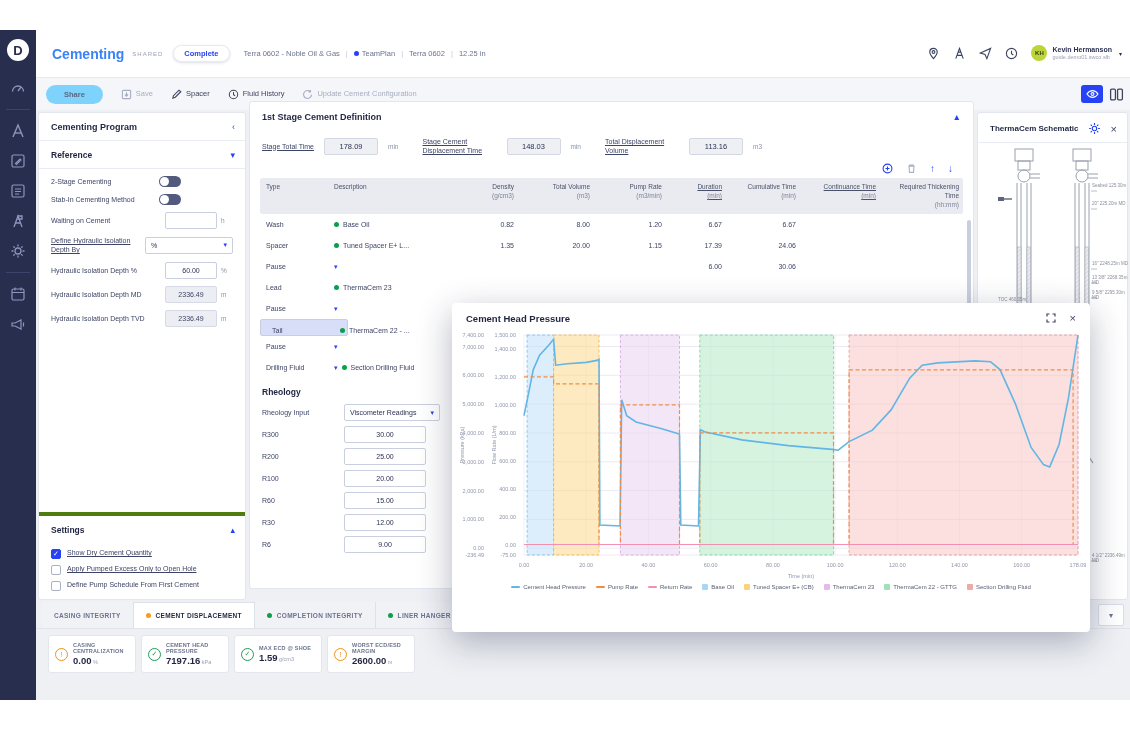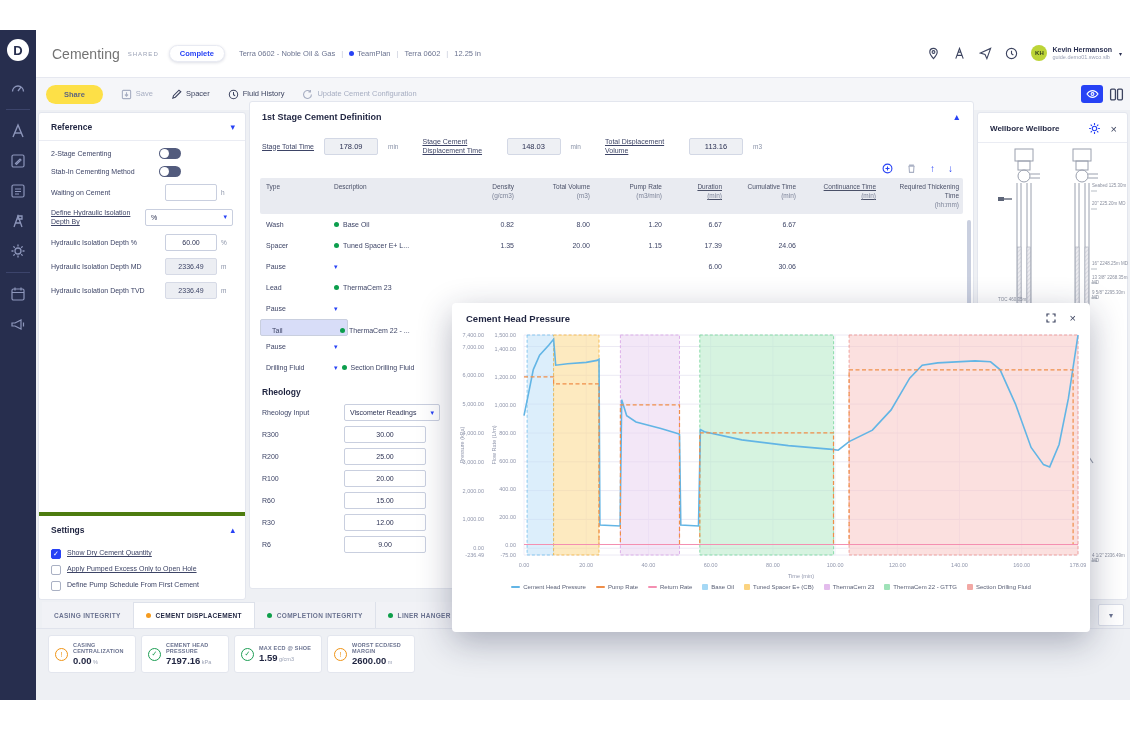--- a/index.html
+++ b/index.html
@@ -8,37 +8,37 @@
 svg{display:block}
 
 .sidebar{position:absolute;left:0;top:30px;width:36px;height:670px;background:#272e4e;display:flex;flex-direction:column;align-items:center;padding-top:9px}
 .logo{width:22px;height:22px;border-radius:50%;background:#fff;color:#272e4e;font-weight:bold;font-size:13px;display:flex;align-items:center;justify-content:center;margin-bottom:12px}
 .sb-icon{width:16px;height:16px;color:#8d96bb;margin:7px 0}
 .sb-div{width:24px;height:1px;background:#3c446b;margin:6px 0}
 
 .shell{position:absolute;left:36px;top:30px;width:1094px;height:670px;background:#eef0f4}
 
 .hdr{position:absolute;left:36px;top:30px;width:1094px;height:48px;background:#fff;border-bottom:1px solid #e6e8f0;display:flex;align-items:center;padding:0 8px 0 16px}
-.app-title{font-size:14px;font-weight:normal;color:#737373}
+.app-title{font-size:14px;font-weight:bold;color:#3b82f6}
 .shared{font-size:6px;letter-spacing:1px;color:#9aa1b5;margin:0 10px 0 8px}
 .pill{background:#fff;color:#2742f5;border:1px solid #e8eaf2;box-shadow:0 1px 3px rgba(30,40,90,.15);font-size:7.5px;font-weight:bold;padding:3px 10px;border-radius:10px}
 .crumb{display:flex;align-items:center;font-size:7.5px;color:#6b7390;margin-left:14px;gap:6px}
 .crumb .sep{color:#c4c9d8}
 .crumb-item{display:flex;align-items:center;gap:3px}
 .bdot{width:5px;height:5px;border-radius:50%;background:#2742f5;display:inline-block}
 .hdr-right{margin-left:auto;display:flex;align-items:center;gap:13px}
 .hicon{width:13px;height:13px;color:#3d4460}
 .user{display:flex;align-items:center;gap:5px}
 .avatar{width:16px;height:16px;border-radius:50%;background:#bcd437;color:#33411a;font-size:6px;font-weight:bold;display:flex;align-items:center;justify-content:center}
 .uname{font-size:7px;font-weight:bold;color:#2b3152}
 .uorg{font-size:5.5px;color:#9aa1b5}
 .ucaret{font-size:6px;color:#2b3152;margin-left:2px}
 
 .tbar{position:absolute;left:36px;top:78px;width:1094px;height:32px;display:flex;align-items:center;gap:18px;padding-left:10px;background:#f5f6f9}
-.share-btn{background:#fde047;color:#5d657f;font-size:7.5px;font-weight:bold;padding:5px 18px;border-radius:11px}
+.share-btn{background:#7dd3fc;color:#5d657f;font-size:7.5px;font-weight:bold;padding:5px 18px;border-radius:11px}
 .tbtn{display:flex;align-items:flex-start;gap:4px;font-size:7.5px;color:#3d4460}
 .tbtn.dis{color:#a7aec2}
 .tbtn svg{width:11px;height:11px}
 .tbar-right{margin-left:auto;display:flex;align-items:center;gap:6px;margin-right:6px}
 .eye-btn{width:22px;height:18px;background:#2742f5;border-radius:3px;display:flex;align-items:center;justify-content:center;color:#fff}
 .cols-icon{width:15px;height:15px;color:#3d4460}
 
 .card{position:absolute;background:#fff;border:1px solid #e3e6ee;border-radius:3px}
 #left-card{left:38px;top:112px;width:208px;height:488px;display:flex;flex-direction:column}
 #main-card{left:249px;top:101px;width:725px;height:488px;overflow:hidden}
@@ -279,20 +279,24 @@
     <span class="cols-icon">
         <svg viewBox="0 0 14 14" fill="none" stroke="currentColor" stroke-width="1.2">
           <rect x="1.5" y="2" width="4.5" height="10" rx="1"></rect>
           <rect x="8" y="2" width="4.5" height="10" rx="1"></rect>
         </svg>
       </span>
   </div>
 </div>
 
 <div class="card" id="left-card">
+  <div class="lp-head">
+    <span>Cementing Program</span>
+    <span class="chev">‹</span>
+  </div>
   <div class="lp-sec">
     <span>Reference</span>
     <span class="chev">▾</span>
   </div>
   <div id="lp-body">
       <div class="lp-row">
         <span class="lp-label">2-Stage Cementing</span>
         <span class="toggle">
           <i></i>
         </span>
@@ -549,21 +553,21 @@
       <div class="rheo-row">
         <span class="rheo-label">R6</span>
         <span class="rheo-inp">9.00</span>
       </div>
     </div>
   <div class="mc-scroll"></div>
 </div>
 
 <div class="card" id="right-card">
   <div class="rp-head">
-    <span>Wellbore Wellbore</span>
+    <span>ThermaCem Schematic</span>
     <span class="gear">
         <svg viewBox="0 0 14 14" fill="none" stroke="currentColor" stroke-width="1.2">
           <circle cx="7" cy="7" r="2.4"></circle>
           <path d="M7 1.2v1.9M7 10.9v1.9M1.2 7h1.9M10.9 7h1.9M2.9 2.9l1.3 1.3M9.8 9.8l1.3 1.3M11.1 2.9 9.8 4.2M4.2 9.8l-1.3 1.3"></path>
         </svg>
       </span>
     <span class="xclose">×</span>
   </div>
   <svg id="schematic" width="149" height="450" viewBox="0 0 149 450" style="margin-top:4px">
     <defs>

